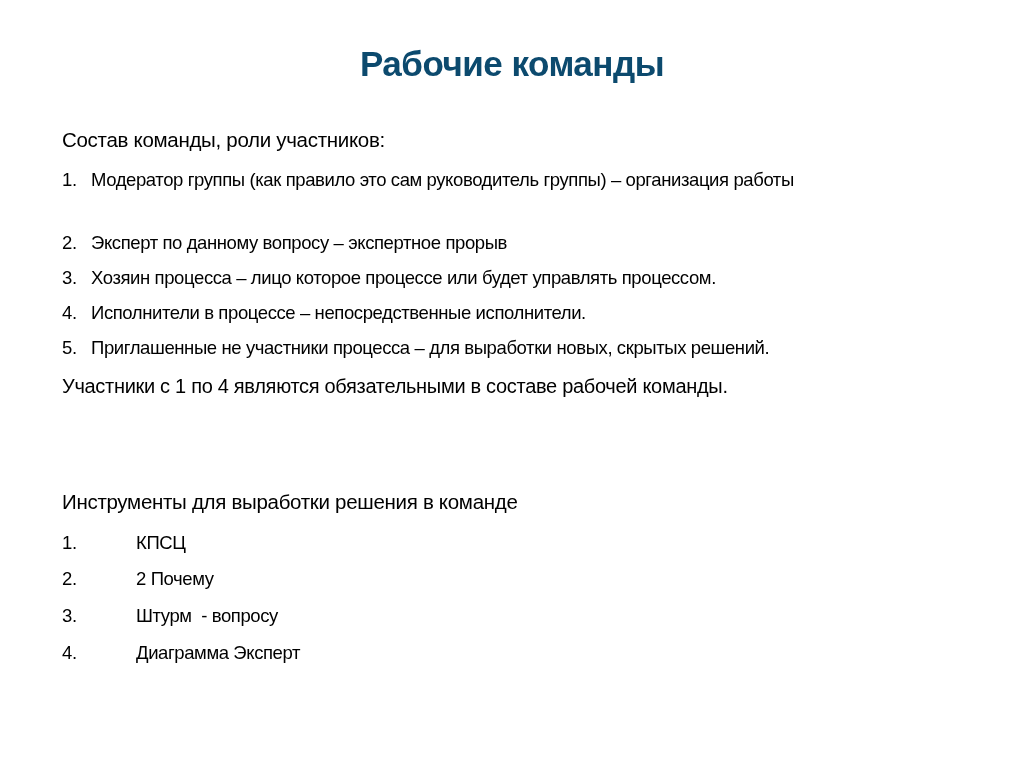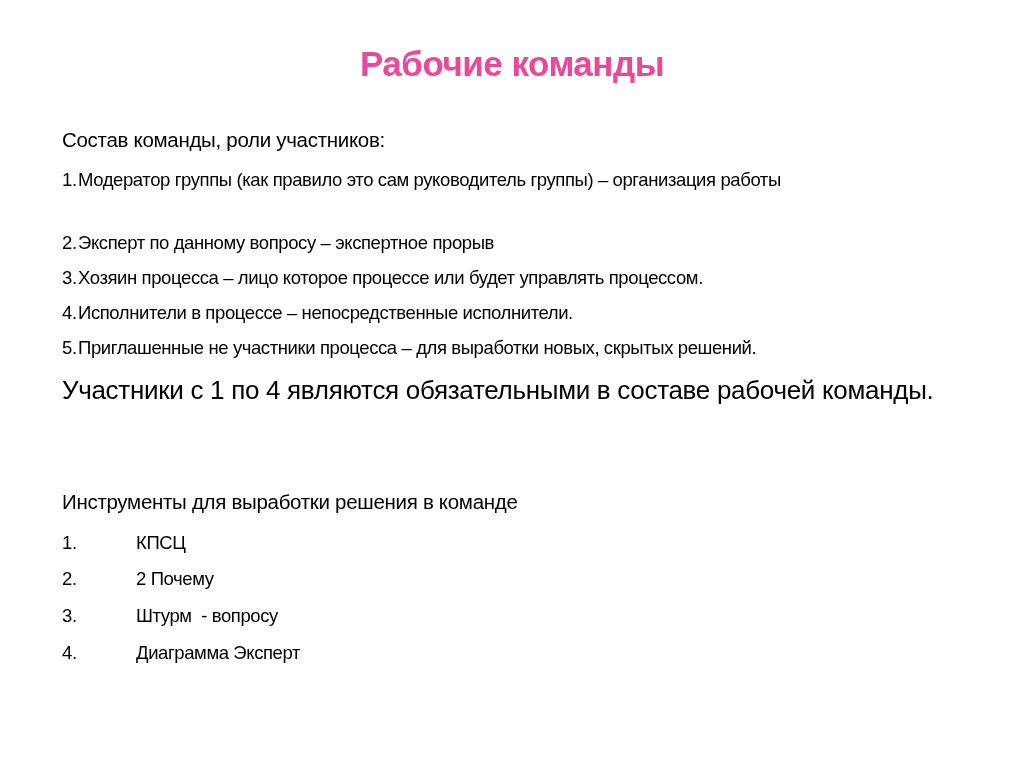--- a/index.html
+++ b/index.html
@@ -3,33 +3,33 @@
 <meta charset="utf-8">
 <style>
   html, body { margin: 0; padding: 0; }
   body {
     width: 1024px; height: 767px; background: #ffffff; overflow: hidden;
     font-family: "Liberation Sans", "DejaVu Sans", sans-serif; color: #000;
     position: relative;
   }
   .title {
     position: absolute; left: 0; right: 0; top: 44px; text-align: center;
-    color: #ec4899; font-weight: bold; font-size: 35px; letter-spacing: -0.5px;
+    color: #0c4a6e; font-weight: bold; font-size: 35px; letter-spacing: -0.5px;
   }
   .heading {
     position: absolute; left: 62px; font-weight: normal; font-size: 20.5px; letter-spacing: -0.3px;
   }
   .item {
     position: absolute; left: 62px; font-size: 18.5px; letter-spacing: -0.4px; line-height: 26px;
   }
   .item .num { position: absolute; left: 0; top: 0; }
-  .item .txt { display: block; margin-left: 16px; width: 860px; }
+  .item .txt { display: block; margin-left: 29px; width: 860px; }
   .item.wide .txt { margin-left: 74px; }
   .note {
-    position: absolute; left: 62px; top: 375px; font-size: 26px; letter-spacing: -0.3px;
+    position: absolute; left: 62px; top: 375px; font-size: 20px; letter-spacing: -0.3px;
   }
 </style>
 </head>
 <body>
 
 <div class="title">Рабочие команды</div>
 
 <div class="heading" style="top:128px">Состав команды, роли участников:</div>
 
 <div class="item" style="top:167px">

